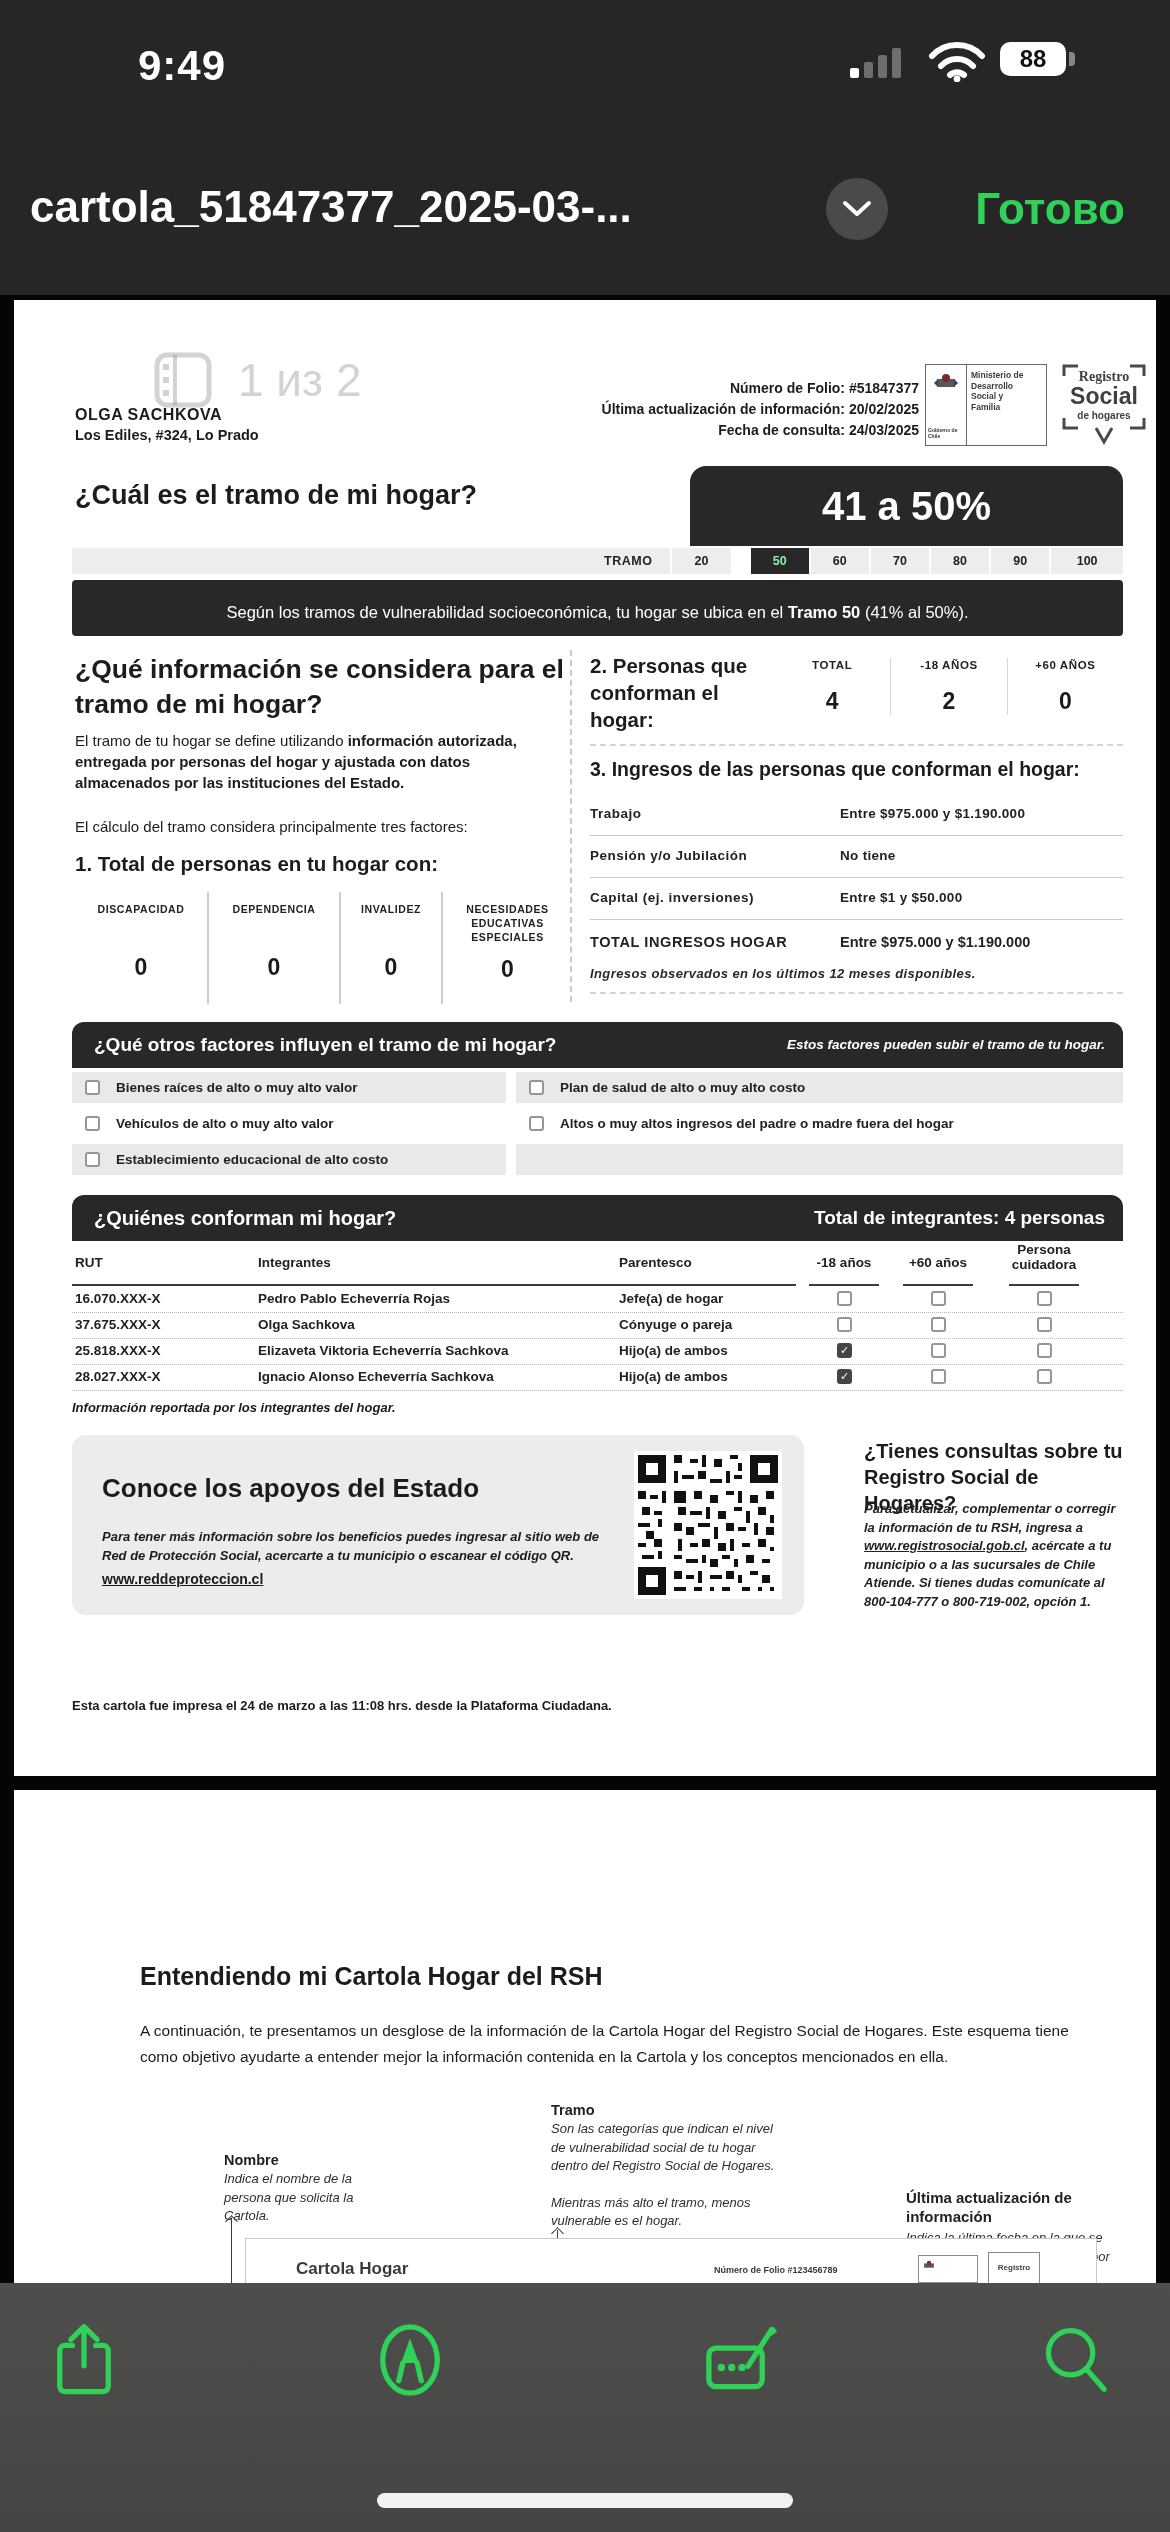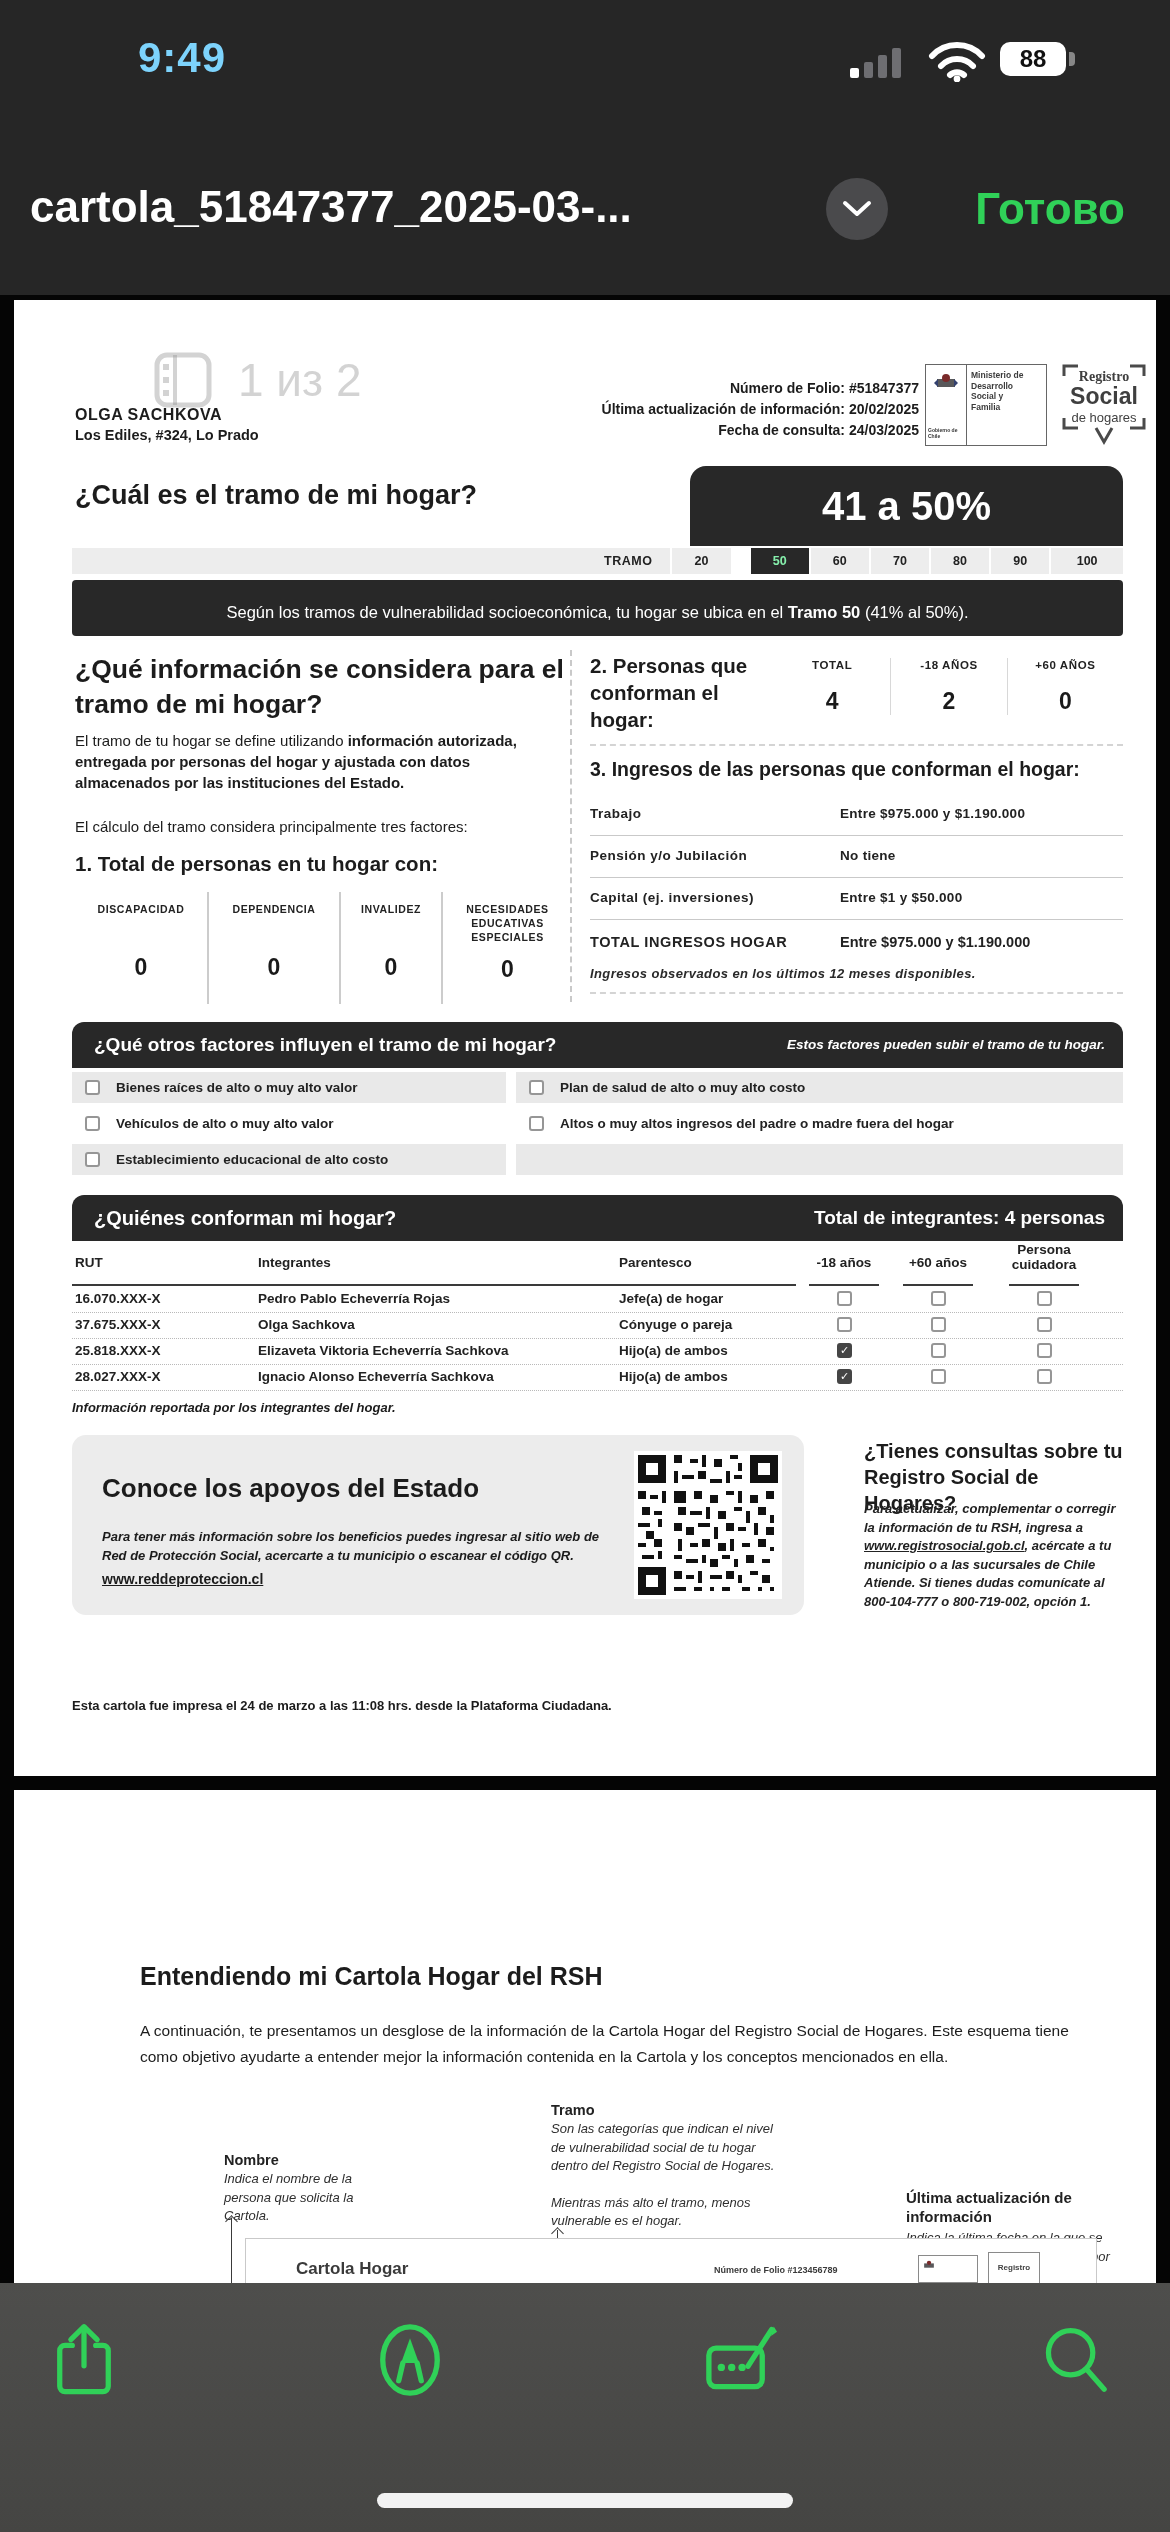--- a/index.html
+++ b/index.html
@@ -2,21 +2,21 @@
 <html><head>
 <meta charset="utf-8">
 <style>
   html,body{margin:0;padding:0;background:#000;}
   #phone{position:relative;width:1170px;height:2532px;background:#050505;overflow:hidden;
          font-family:"Liberation Sans","DejaVu Sans",sans-serif;-webkit-font-smoothing:antialiased;}
   .abs{position:absolute;}
   
   #statusbar{left:0;top:0;width:1170px;height:130px;background:#262626;}
   #titlebar{left:0;top:130px;width:1170px;height:165px;background:#262626;}
-  .time{color:#7dd3fc;font-size:42px;font-weight:700;letter-spacing:1px;}
+  .time{color:#ffffff;font-size:42px;font-weight:700;letter-spacing:1px;margin-top:8px;}
   .fname{color:#fff;font-size:44px;font-weight:700;white-space:nowrap;}
   .done{font-size:44px;font-weight:600;text-align:right;}
   .chev{width:62px;height:62px;border-radius:50%;background:#4a4a4c;display:flex;align-items:center;justify-content:center;}
   .batt{background:#fff;border-radius:10px;color:#111;font-size:24px;font-weight:700;text-align:center;}
   
   .page{background:#fff;}
   .blob{background:#fff;filter:blur(7px);border-radius:40px;opacity:.96;}
   .doc-b{font-weight:700;color:#1c1c1c;}
   .bar{background:#282828;color:#fff;text-align:right;}
   .dashv{border-left:2px dashed #c9c9c9;}
@@ -119,21 +119,21 @@
     <div class="abs" style="left:1048px;top:62px;width:84px;height:88px;">
       <svg class="abs" style="left:0;top:0;" width="84" height="88" viewBox="0 0 84 88">
         <path d="M2 14 V4 H16" stroke="#4a4a4a" stroke-width="3" fill="none"></path>
         <path d="M68 4 H82 V14" stroke="#4a4a4a" stroke-width="3" fill="none"></path>
         <path d="M2 56 V66 H16" stroke="#4a4a4a" stroke-width="3" fill="none"></path>
         <path d="M68 66 H82 V56" stroke="#4a4a4a" stroke-width="3" fill="none"></path>
         <path d="M34 66 L42 80 L50 66" fill="#fff" stroke="#4a4a4a" stroke-width="3"></path>
       </svg>
       <div class="abs" style="left:0;top:7px;width:84px;text-align:center;font-family:'Liberation Serif',serif;font-size:14px;font-weight:600;color:#3f3f3f;">Registro</div>
       <div class="abs" style="left:0;top:21px;width:84px;text-align:center;font-size:23px;font-weight:800;color:#3f3f3f;">Social</div>
-      <div class="abs" style="left:0;top:48px;width:84px;text-align:center;font-size:13px;font-weight:400;color:#3f3f3f;">de hogares</div>
+      <div class="abs" style="left:0;top:48px;width:84px;text-align:center;font-size:10px;font-weight:700;color:#3f3f3f;">de hogares</div>
     </div>
 
     <div class="abs doc-b" style="left:61px;top:180px;font-size:27px;">¿Cuál es el tramo de mi hogar?</div>
     <div class="abs bar" style="left:676px;top:166px;width:433px;height:80px;border-radius:16px 16px 0 0;text-align:center;line-height:80px;font-size:40px;font-weight:700;">41 a 50%</div>
 
     <div class="abs" style="left:58px;top:248px;width:1051px;height:26px;display:flex;">
       <div style="width:617px;background:#ededed;text-align:right;padding-right:18px;box-sizing:border-box;font-size:12.5px;font-weight:700;line-height:26px;letter-spacing:.5px;color:#222;">TRAMO</div>
       <div class="scale-cell">20</div>
       <div class="scale-cell active">50</div>
       <div class="scale-cell">60</div>

